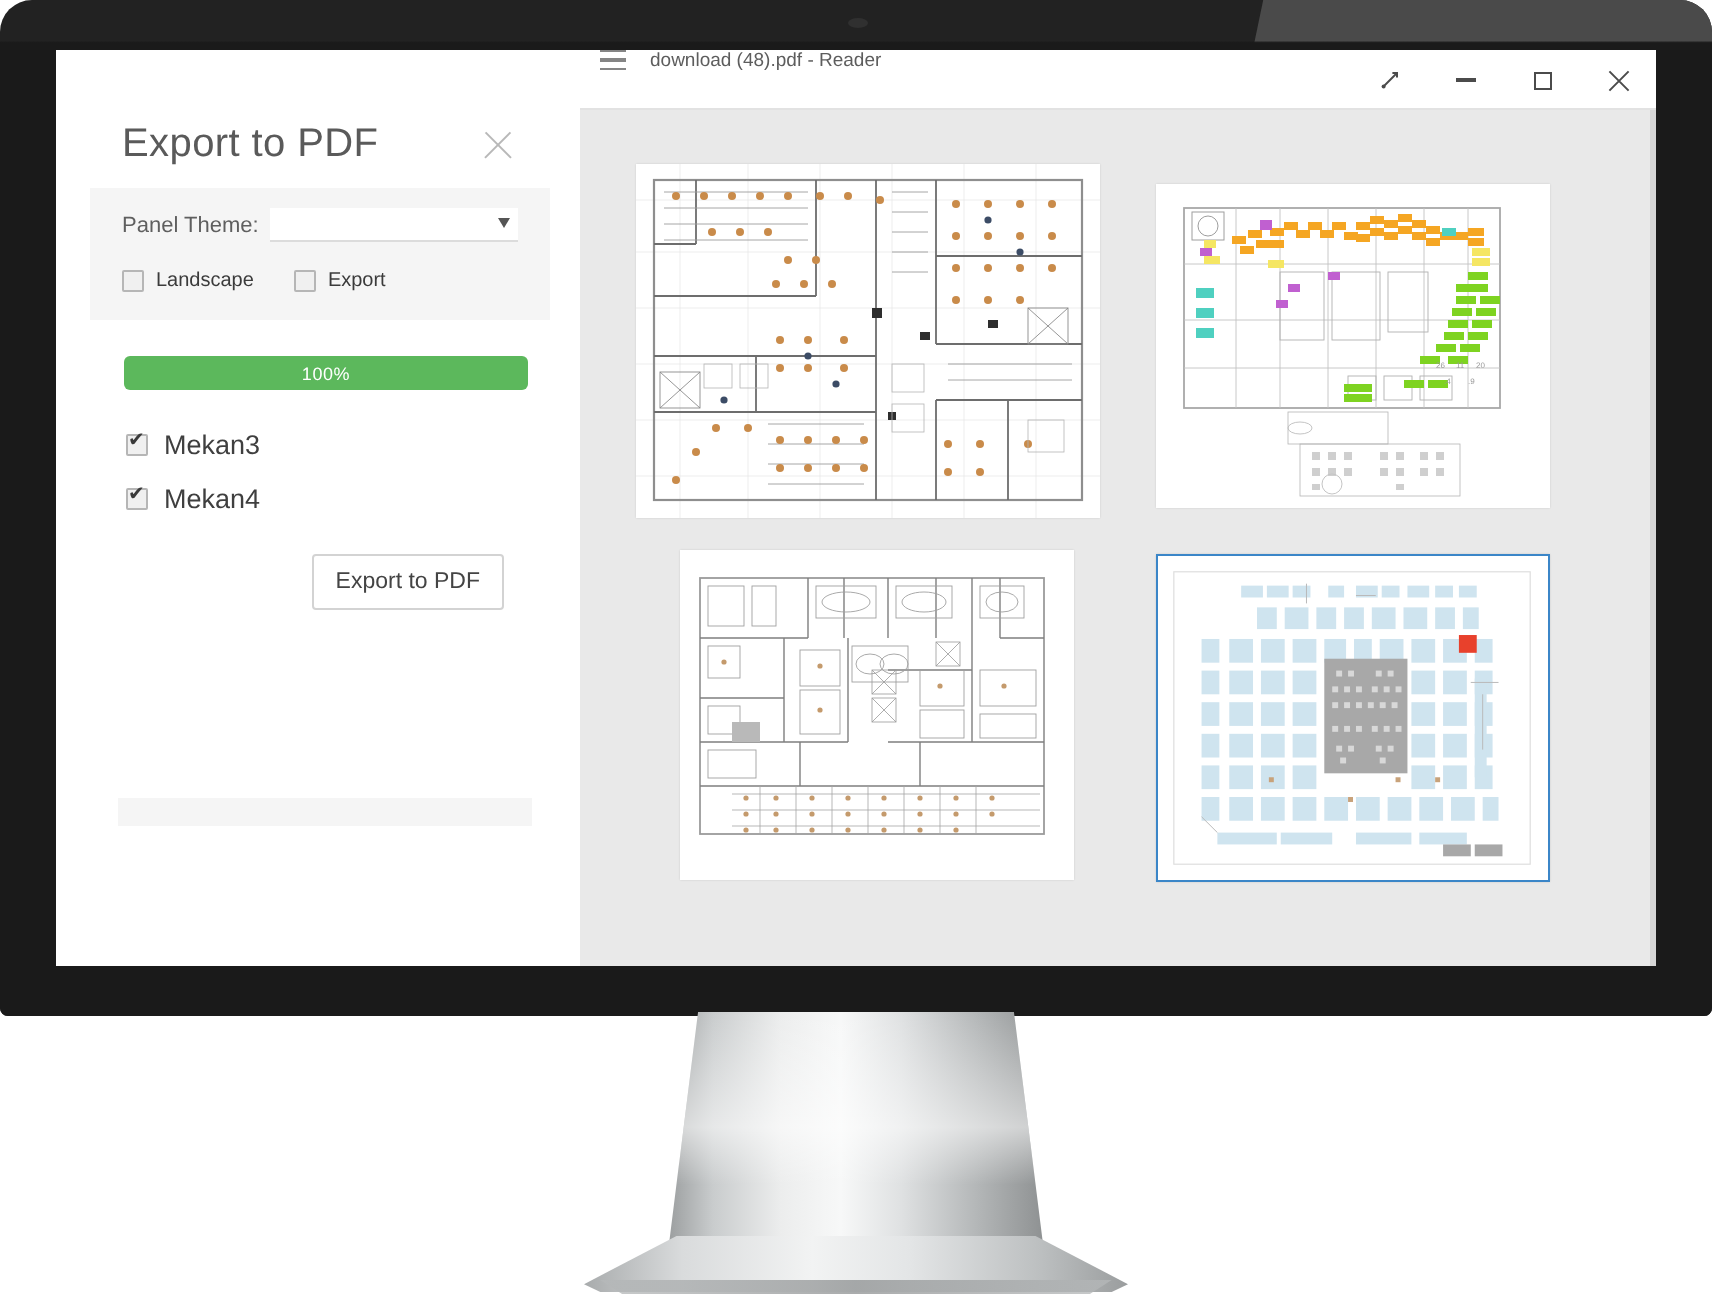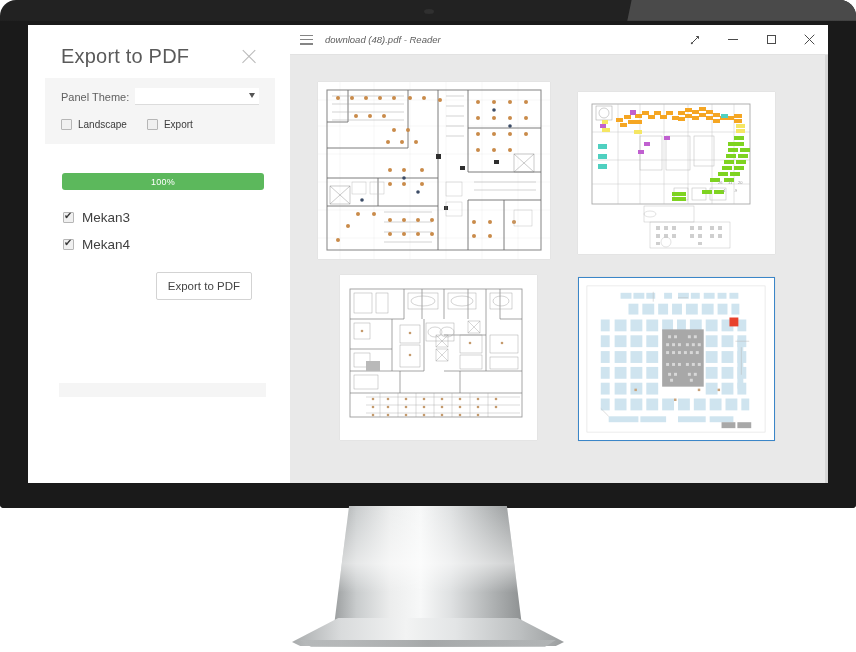--- a/index.html
+++ b/index.html
@@ -60,21 +60,21 @@
   #stand-base-edge {
     position: absolute; left: 292px; top: 640px; width: 272px; height: 7px;
     background: linear-gradient(90deg,#b9bcbd,#8d9091 50%,#b9bcbd);
     clip-path: polygon(3% 0%, 97% 0%, 93% 100%, 7% 100%);
     opacity: .75;
   }
 
   
   
   #export-panel {
-    position: absolute; left: 17px; top: 6px; width: 230px; height: 433px;
+    position: absolute; left: 17px; top: 22px; width: 230px; height: 433px;
     background: #ffffff; overflow: hidden;
   }
   #panel-title-row {
     display: flex; align-items: center; justify-content: space-between;
     padding: 14px 16px 10px 16px; background: #ffffff;
   }
   #panel-title {
     font-size: 20px; font-weight: 400; color: #5a5a5a; letter-spacing: .2px;
   }
   #panel-close {
@@ -114,21 +114,21 @@
   .cbx.checked::after {
     content: "✔"; position: absolute; left: 0px; top: -3px;
     font-size: 10px; color: #3a3a3a; line-height: 11px;
   }
   .cbx-label { font-size: 10px; color: #3b3b3b; }
 
   #panel-body { padding: 12px 14px 0 14px; }
   #progress-track {
     width: 202px; height: 17px; background: #5cb85c; border-radius: 3px;
     display: flex; align-items: center; justify-content: center;
-    margin: 17px 0 14px 3px;
+    margin: 6px 0 14px 3px;
   }
   #progress-label { font-size: 9px; color: #ffffff; font-weight: 400; letter-spacing: .3px; }
 
   #mekan-list { padding-left: 4px; }
   .mekan-item {
     display: flex; align-items: center; gap: 8px;
     height: 27px; cursor: pointer;
   }
   .mekan-label { font-size: 13.5px; color: #3f3f3f; }
 
@@ -143,21 +143,21 @@
     height: 14px; background: #f5f5f5;
   }
 
   
   #reader-window {
     position: absolute; left: 262px; top: 0px; width: 538px; height: 458px;
     background: #ffffff; display: flex; flex-direction: column;
   }
   #reader-titlebar {
     height: 30px; background: #ffffff; border-bottom: 1px solid #e2e2e2;
-    display: flex; align-items: center; padding: 0 0 0 10px; flex: none; font-style: italic;
+    display: flex; padding: 0 0 0 10px; flex: none;
   }
   #hamburger {
     width: 13px; height: 10px; display: flex; flex-direction: column;
     justify-content: space-between; margin-right: 12px; cursor: pointer; flex: none;
   }
   #hamburger span { display: block; height: 1.2px; background: #858585; }
   #reader-title { font-size: 9.5px; color: #5d5d5d; flex: 1; }
   .win-btn {
     width: 38px; height: 30px; display: flex; align-items: center; justify-content: center;
     cursor: pointer; flex: none;

